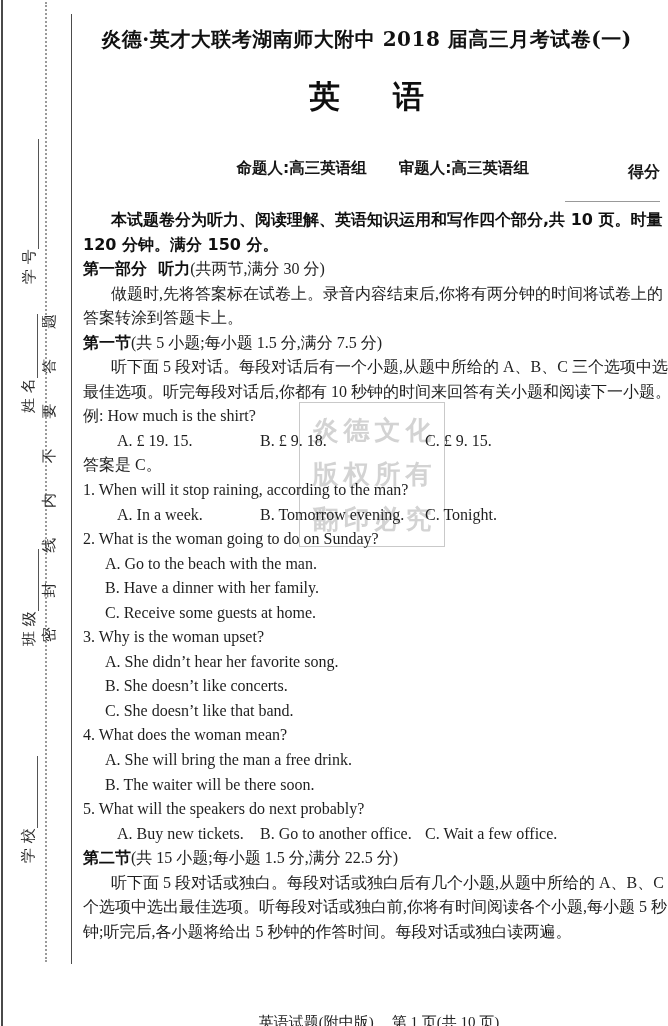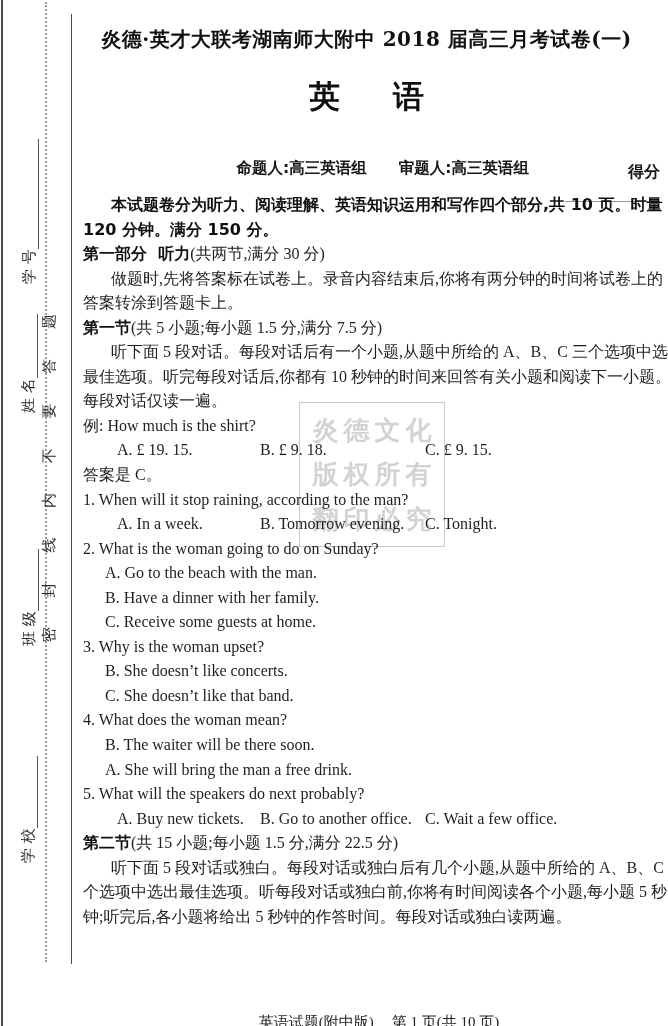--- a/index.html
+++ b/index.html
@@ -71,21 +71,21 @@
   .score-row {
     position:absolute; left:83px; top:162px; width:577px; z-index:1;
     font-family:"DejaVu Sans","Liberation Sans",sans-serif;
     font-size:16px; font-weight:bold; color:#161616;
     display:flex; align-items:flex-end; padding-left:440px;flex-direction:column;
   }
   .score-row .score-blank { display:inline-block; width:95px; height:19px; border-bottom:1px solid #999; }
 
   
   .bodytext {
-    position:absolute; left:83px; top:193px; width:578px; z-index:1;
+    position:absolute; left:83px; top:208px; width:578px; z-index:1;
     font-size:16px; line-height:24.55px; color:#1e1e1e;
   }
   .line { white-space:nowrap; }
   .indent { text-indent:28px; }
   .hei {
     font-family:"DejaVu Sans","Liberation Sans",sans-serif;
     font-weight:bold; color:#101010; white-space:pre;
   }
   .kai { font-family:"Liberation Serif","DejaVu Serif",serif; color:#222; white-space:pre; }
   .opts .o1 { display:inline-block; margin-left:34px; width:143px; }
@@ -145,45 +145,45 @@
     <div class="line hei indent">本试题卷分为听力、阅读理解、英语知识运用和写作四个部分,共 10 页。时量</div>
     <div class="line hei">120 分钟。满分 150 分。</div>
 
     <div class="line"><span class="hei">第一部分  听力</span><span class="kai">(共两节,满分 30 分)</span></div>
     <div class="line indent">做题时,先将答案标在试卷上。录音内容结束后,你将有两分钟的时间将试卷上的</div>
     <div class="line">答案转涂到答题卡上。</div>
 
     <div class="line"><span class="hei">第一节</span><span class="kai">(共 5 小题;每小题 1.5 分,满分 7.5 分)</span></div>
     <div class="line indent">听下面 5 段对话。每段对话后有一个小题,从题中所给的 A、B、C 三个选项中选出</div>
     <div class="line">最佳选项。听完每段对话后,你都有 10 秒钟的时间来回答有关小题和阅读下一小题。</div>
-    <div class="line">每段对话仅读一遍。</div>
 
     <div class="line">例: How much is the shirt?</div>
     <div class="line opts">
       <span class="o1">A. £ 19. 15.</span><span class="o2">B. £ 9. 18.</span><span class="o3">C. £ 9. 15.</span>
     </div>
     <div class="line">答案是 C。</div>
 
     <div class="line">1. When will it stop raining, according to the man?</div>
     <div class="line opts">
       <span class="o1">A. In a week.</span><span class="o2">B. Tomorrow evening.</span><span class="o3">C. Tonight.</span>
     </div>
 
     <div class="line">2. What is the woman going to do on Sunday?</div>
     <div class="line opt-single">A. Go to the beach with the man.</div>
     <div class="line opt-single">B. Have a dinner with her family.</div>
     <div class="line opt-single">C. Receive some guests at home.</div>
 
     <div class="line">3. Why is the woman upset?</div>
+    <div class="line opt-single">A. She didn’t hear her favorite song.</div>
     <div class="line opt-single">B. She doesn’t like concerts.</div>
     <div class="line opt-single">C. She doesn’t like that band.</div>
 
     <div class="line">4. What does the woman mean?</div>
+    <div class="line opt-single">A. She will bring the man a free drink.</div>
     <div class="line opt-single">B. The waiter will be there soon.</div>
-    <div class="line opt-single">A. She will bring the man a free drink.</div>
 
     <div class="line">5. What will the speakers do next probably?</div>
     <div class="line opts">
       <span class="o1">A. Buy new tickets.</span><span class="o2">B. Go to another office.</span><span class="o3">C. Wait a few office.</span>
     </div>
 
     <div class="line"><span class="hei">第二节</span><span class="kai">(共 15 小题;每小题 1.5 分,满分 22.5 分)</span></div>
     <div class="line indent">听下面 5 段对话或独白。每段对话或独白后有几个小题,从题中所给的 A、B、C 三</div>
     <div class="line">个选项中选出最佳选项。听每段对话或独白前,你将有时间阅读各个小题,每小题 5 秒</div>
     <div class="line">钟;听完后,各小题将给出 5 秒钟的作答时间。每段对话或独白读两遍。</div>

